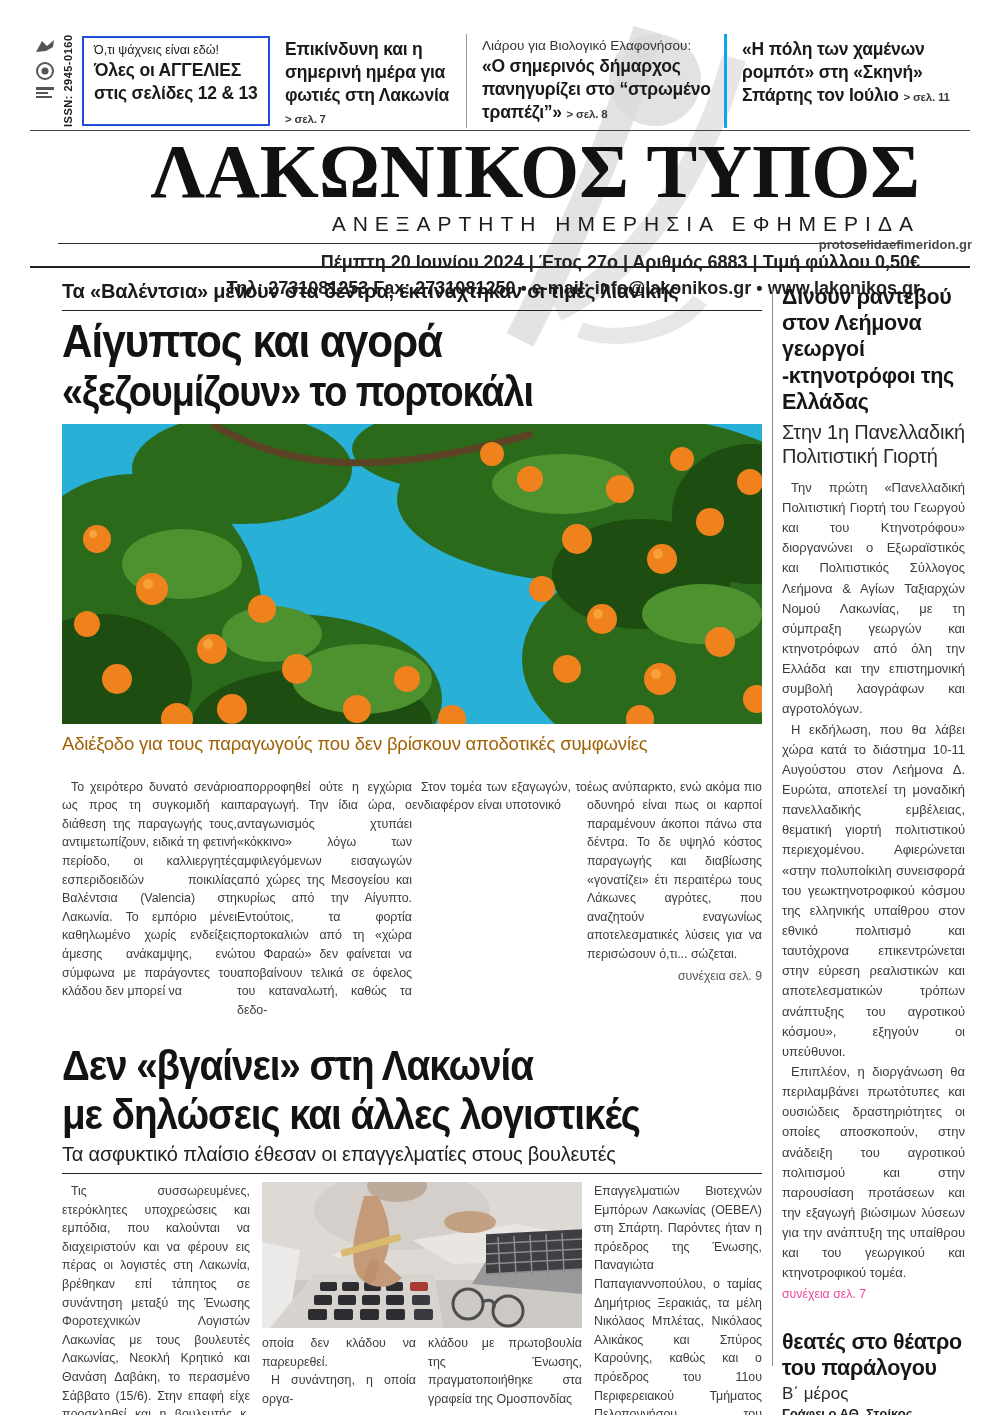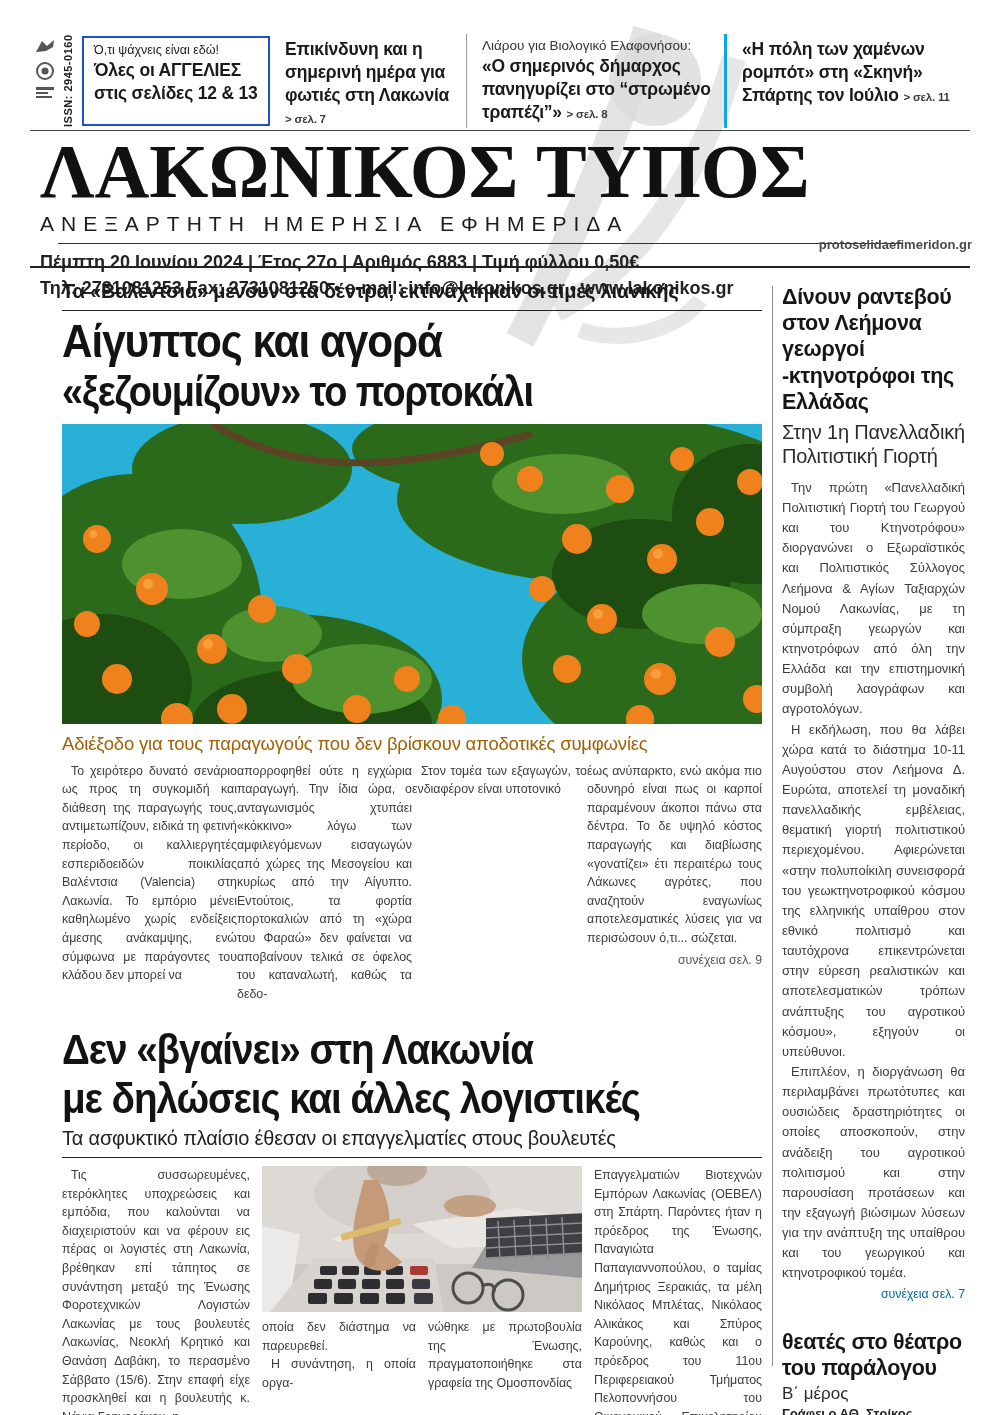--- a/index.html
+++ b/index.html
@@ -18,21 +18,21 @@
   .promo-box .l2,.promo-box .l3{font-size:17.5px;font-weight:700;margin:0;line-height:1.3;letter-spacing:-.2px;}
   .teaser{padding:4px 13px 0 15px;}
   .t1{width:196px;}
   .t2{width:258px;border-left:1px solid #9a9a9a;}
   .t3{width:240px;border-left:3px solid #0ea5e9;}
   .teaser .kick{font-size:13.5px;color:#333;margin:0 0 2px;}
   .teaser .ttl{font-size:17.5px;font-weight:700;line-height:1.3;margin:0;letter-spacing:-.2px;}
   .pref{font-size:11.5px;font-weight:700;color:#3a3a3a;white-space:nowrap;}
   .topbar-rule{position:absolute;top:130px;left:30px;width:940px;height:1px;background:#444;z-index:2;}
   
-  .masthead{position:absolute;top:133px;left:40px;width:880px;text-align:left;z-index:2;}
+  .masthead{position:absolute;top:133px;left:40px;width:880px;text-align:right;z-index:2;}
   .mast-title{font-family:"Liberation Serif",serif;font-weight:700;font-size:76px;line-height:1;
               letter-spacing:0;margin:0;color:#111;}
   .mast-sub{font-size:21px;letter-spacing:7px;margin-top:3px;color:#1d1d1d;}
   .mast-rule{height:1px;background:#333;margin:7px 18px 5px;}
   .dateline,.contact{font-size:18px;font-weight:700;color:#222;line-height:1.45;}
   .protoselida{position:absolute;top:237px;right:28px;font-size:13px;font-weight:700;color:#4a4a4a;z-index:2;}
   .heavy-rule{position:absolute;top:266px;left:30px;width:940px;height:2px;background:#222;z-index:2;}
   
   .content{position:absolute;top:278px;left:62px;width:903px;height:1128px;display:flex;z-index:2;}
   .main-col{width:700px;display:flex;flex-direction:column;}
@@ -40,39 +40,39 @@
   .sidebar{flex:1;display:flex;flex-direction:column;padding-top:6px;}
   
   .kicker{font-size:20px;font-weight:700;letter-spacing:-.2px;margin:2px 0 0;}
   .rule-thin{height:1px;background:#222;margin:7px 0 6px;}
   .hl{font-weight:700;letter-spacing:-1.2px;line-height:1.04;transform:scaleX(.9);
       transform-origin:left center;width:111%;margin:0;color:#131313;}
   .hl1{font-size:47px;margin-top:2px;}
   .hl2{font-size:42px;margin-top:4px;}
   .photo{display:block;width:100%;margin-top:10px;}
   .caption{font-size:18.5px;color:#a16207;margin:9px 0 2px;letter-spacing:-.2px;}
-  .body-cols{display:flex;margin-top:7px;}
+  .body-cols{display:flex;margin-top:23px;}
   .bcol{flex:1;font-size:12.4px;line-height:1.5;text-align:justify;color:#3c3c3c;}
   .bcol p{margin:0;text-indent:9px;}
   .bcol p.noind{text-indent:0;}
   .cont{text-align:right;font-size:12.3px;color:#555;margin-top:3px;}
   .story-sep{height:1px;background:#555;margin:12px 0 8px;}
   .subhead{font-size:20px;color:#222;margin:6px 0 0;letter-spacing:-.2px;}
   .s2-body{display:flex;gap:12px;margin-top:8px;}
   .s2c1{width:188px;}
   .s2mid{width:320px;display:flex;flex-direction:column;}
   .s2c4{width:168px;}
   .sub2{display:flex;gap:12px;margin-top:6px;}
   .sub2 .bcol{flex:1;}
   
   .sb-h{font-size:21.5px;font-weight:700;line-height:1.22;letter-spacing:-.3px;margin:0;color:#161616;}
   .sb-sub{font-size:20px;color:#2b2b2b;line-height:1.22;margin:5px 0 0;letter-spacing:-.2px;}
   .sb-body{margin-top:9px;font-size:13px;line-height:1.55;text-align:justify;color:#3c3c3c;}
   .sb-body p{margin:0;text-indent:9px;}
-  .sb-cont{text-align:right;font-size:12.3px;color:#0369a1;margin-top:3px;}
+  .sb-cont{font-size:12.3px;color:#ec4899;margin-top:3px;}
   .sb-div{height:1px;background:#666;margin:15px 0 13px;}
   .sb-promo{margin-top:auto;padding-bottom:4px;}
   .sb-part{font-size:17px;color:#2b2b2b;margin-top:3px;}
   .sb-byline{font-size:13px;font-weight:700;color:#222;margin-top:2px;}
 </style>
 </head>
 <body>
 
 <div class="page">
 
@@ -281,25 +281,25 @@
               <polygon points="70,74 78,70 80,76" fill="#f0e8da"></polygon>
 
               <g stroke="#4d4d50" stroke-width="3" fill="none">
                 <circle cx="206" cy="122" r="15"></circle>
                   <circle cx="246" cy="129" r="15"></circle>
                 <path d="M220 120 C228 116 233 119 232 126"></path>
               </g>
             </svg>
             <div class="sub2">
               <div class="bcol">
-                <p class="noind">οποία δεν διάστημα να παρευρεθεί.</p>
+                <p class="noind">οποία δεν κλάδου να παρευρεθεί.</p>
                 <p>Η συνάντηση, η οποία οργα-</p>
               </div>
               <div class="bcol">
-                <p class="noind">νώθηκε με πρωτοβουλία της Ένωσης, πραγματοποιήθηκε στα γραφεία της Ομοσπονδίας</p>
+                <p class="noind">κλάδου με πρωτοβουλία της Ένωσης, πραγματοποιήθηκε στα γραφεία της Ομοσπονδίας</p>
               </div>
             </div>
           </div>
 
           <div class="bcol s2c4" style="flex:none;">
             <p class="noind">Επαγγελματιών Βιοτεχνών Εμπόρων Λακωνίας (ΟΕΒΕΛ) στη Σπάρτη. Παρόντες ήταν η πρόεδρος της Ένωσης, Παναγιώτα Παπαγιαννοπούλου, ο ταμίας Δημήτριος Ξερακιάς, τα μέλη Νικόλαος Μπλέτας, Νικόλαος Αλικάκος και Σπύρος Καρούνης, καθώς και ο πρόεδρος του 11ου Περιφερειακού Τμήματος Πελοποννήσου του Οικονομικού Επιμελητηρίου Ελλάδας (ΟΕΕ), Πάνος Κρητικός.</p>
 
           </div>
         </div>
       </article>

